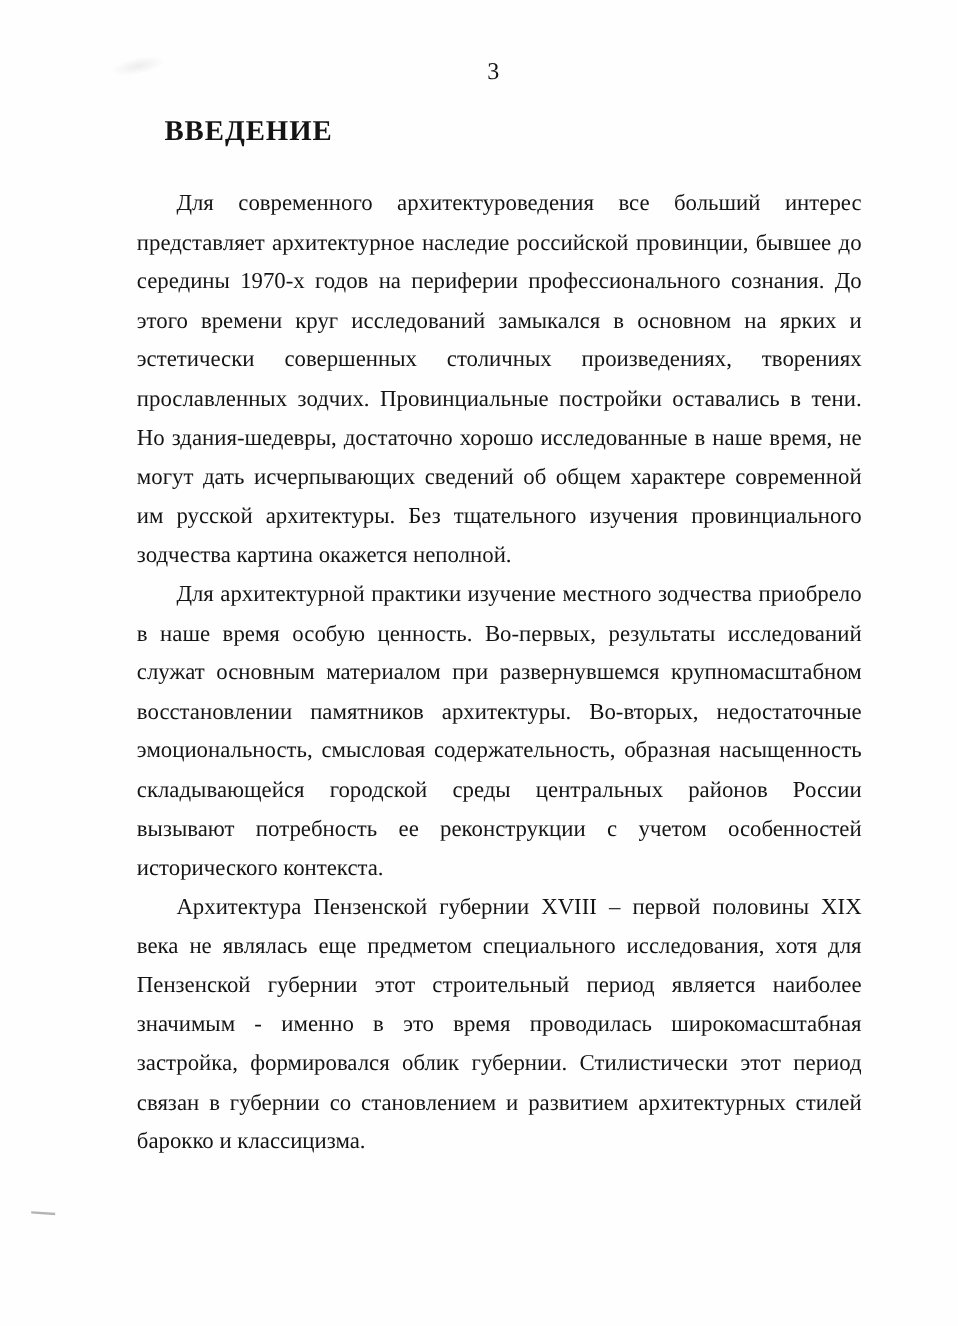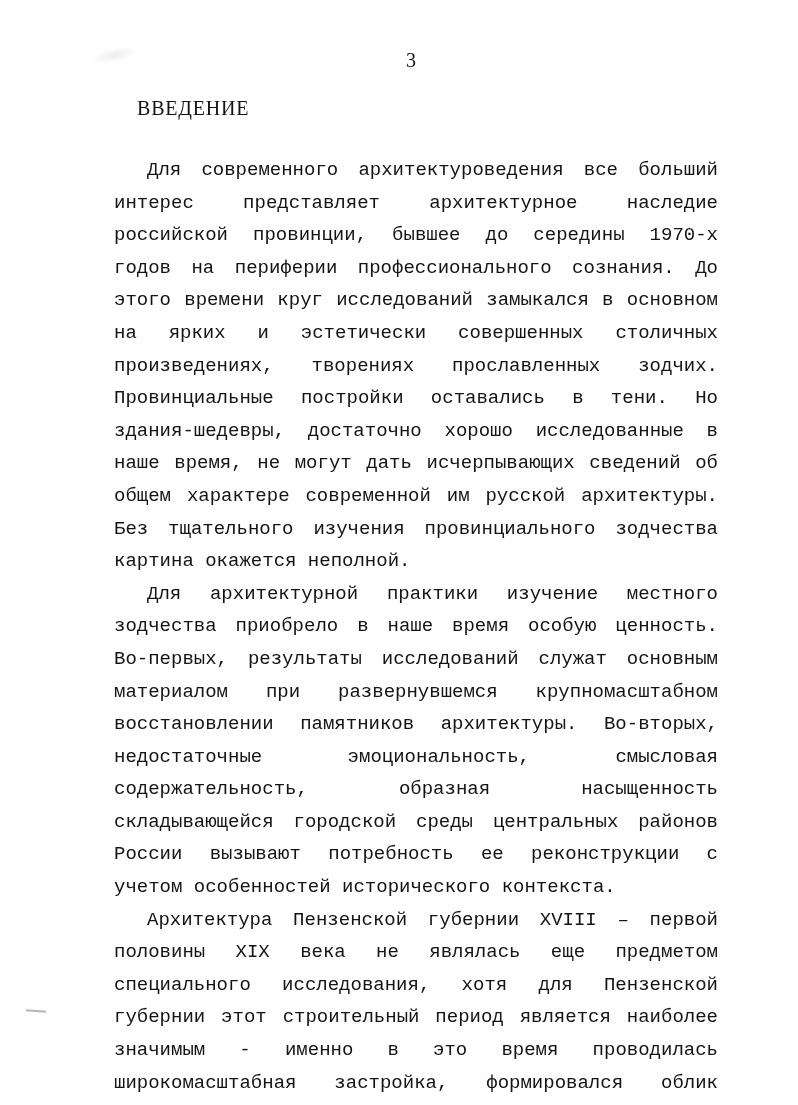--- a/index.html
+++ b/index.html
@@ -26,37 +26,36 @@
     font-size: 20px;
     line-height: 24px;
     padding-left: 24px;
     box-sizing: border-box;
   }
   .section-heading {
     position: absolute;
     top: 97px;
     left: 137px;
     margin: 0;
-    font-size: 20px;
-    font-weight: normal;
+    font-size: 24px;
+    font-weight: bold;
     letter-spacing: 0.8px;
   }
   .body-text {
     position: absolute;
     top: 154px;
     left: 114px;
     width: 604px;
     font-size: 19px;
     line-height: 32.6px;
     text-align: justify;
   }
   .body-text p {
     margin: 0;
     text-indent: 33px;
-    font-family: Liberation Mono, monospace;
   }
   .pen-mark {
     position: absolute;
     left: 26px;
     top: 1010px;
     width: 20px;
     height: 0;
     border-top: 2px solid #9b9b9b;
     transform: rotate(4deg);
     opacity: 0.75;

